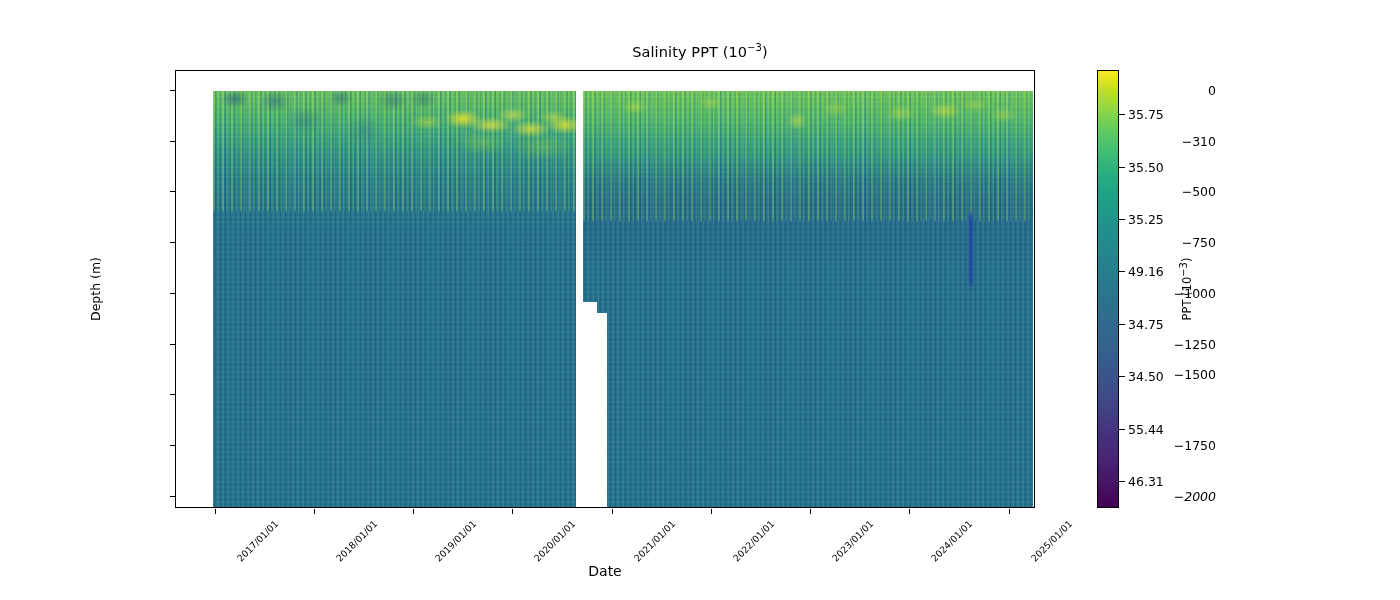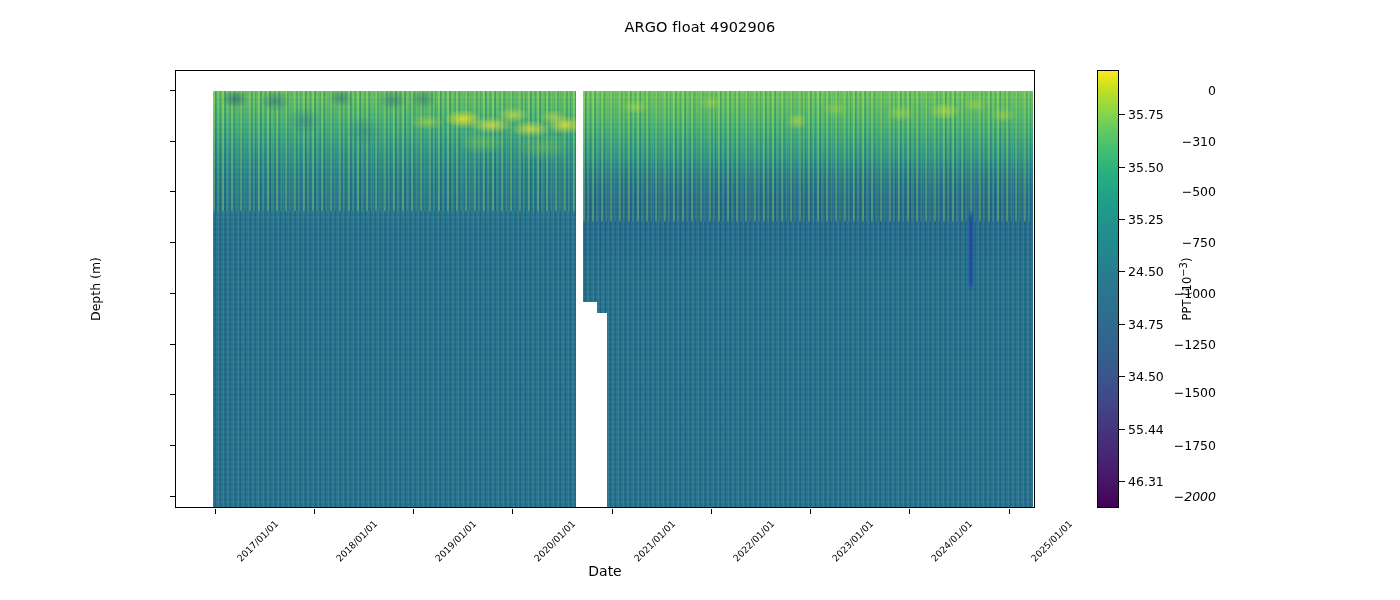--- a/index.html
+++ b/index.html
@@ -39,21 +39,21 @@
   .cbtick{position:absolute;left:22px;width:5.5px;height:1.1px;background:#000;}
   .cbticklabel{position:absolute;left:32px;transform:translateY(-50%);font-size:12.5px;white-space:nowrap;}
   #cbar-label{position:absolute;left:1186px;top:289px;font-size:11.5px;
               transform:translate(-50%,-50%) rotate(-90deg);white-space:nowrap;}
 </style>
 </head>
 <body>
 
 <div id="fig">
 
-  <div class="title" id="title-line1">ARGO float 4902906</div>
+  <div class="title" id="title-line2"><span>Salinity PPT (10</span><span class="sup">−3</span><span>)</span></div>
 
   <div id="axes">
 
     <div class="hm" id="panelA">
 
       <div class="hmlayer" style="background:linear-gradient(to bottom,
            #3ea96e 0%, #36a67b 3%, #2c9a85 6%, #27908a 9%, #24848c 13%,
            #21798d 18%, #21738c 24%, #21708c 32%, #21708c 60%, #21718c 100%);"></div>
 
       <div class="hmlayer" style="background:linear-gradient(to bottom,
@@ -159,21 +159,21 @@
     <div class="tickmark ytick" style="position:absolute;left:169.5px;top:394.2px;"></div>
     <div class="tickmark ytick" style="position:absolute;left:169.5px;top:444.9px;"></div>
     <div class="tickmark ytick" style="position:absolute;left:169.5px;top:495.6px;"></div>
 
     <div class="yticklabel" style="top:90.0px;">0</div>
     <div class="yticklabel" style="top:140.7px;">−310</div>
     <div class="yticklabel" style="top:191.4px;">−500</div>
     <div class="yticklabel" style="top:242.1px;">−750</div>
     <div class="yticklabel" style="top:292.8px;">−1000</div>
     <div class="yticklabel" style="top:343.5px;">−1250</div>
-    <div class="yticklabel" style="top:392px;">−1500</div>
+    <div class="yticklabel" style="top:374px;">−1500</div>
     <div class="yticklabel" style="top:444.9px;">−1750</div>
     <div class="yticklabel" style="top:495.6px;font-style:italic;">−2000</div>
   </div>
   <div id="ylabel">Depth (m)</div>
 
   <div>
     <div class="tickmark xtick" style="position:absolute;left:215.0px;top:508.5px;"></div>
     <div class="tickmark xtick" style="position:absolute;left:314.3px;top:508.5px;"></div>
     <div class="tickmark xtick" style="position:absolute;left:413.3px;top:508.5px;"></div>
     <div class="tickmark xtick" style="position:absolute;left:512.3px;top:508.5px;"></div>
@@ -209,20 +209,20 @@
     <div class="cbtick" style="left:1119px;top:323.7px;"></div>
     <div class="cbtick" style="left:1119px;top:271.3px;"></div>
     <div class="cbtick" style="left:1119px;top:218.9px;"></div>
     <div class="cbtick" style="left:1119px;top:166.5px;"></div>
     <div class="cbtick" style="left:1119px;top:114.1px;"></div>
 
     <div class="cbticklabel" style="left:1128px;top:480.9px;">46.31</div>
     <div class="cbticklabel" style="left:1128px;top:428.5px;">55.44</div>
     <div class="cbticklabel" style="left:1128px;top:376.1px;">34.50</div>
     <div class="cbticklabel" style="left:1128px;top:323.7px;">34.75</div>
-    <div class="cbticklabel" style="left:1128px;top:271.3px;">24.50</div>
+    <div class="cbticklabel" style="left:1128px;top:271.3px;">49.16</div>
     <div class="cbticklabel" style="left:1128px;top:218.9px;">35.25</div>
     <div class="cbticklabel" style="left:1128px;top:166.5px;">35.50</div>
     <div class="cbticklabel" style="left:1128px;top:114.1px;text-align:center;">35.75</div>
   </div>
   <div id="cbar-label"><span>PPT (10</span><span class="sup">−3</span><span>)</span></div>
 
 </div>
 
 </body></html>

